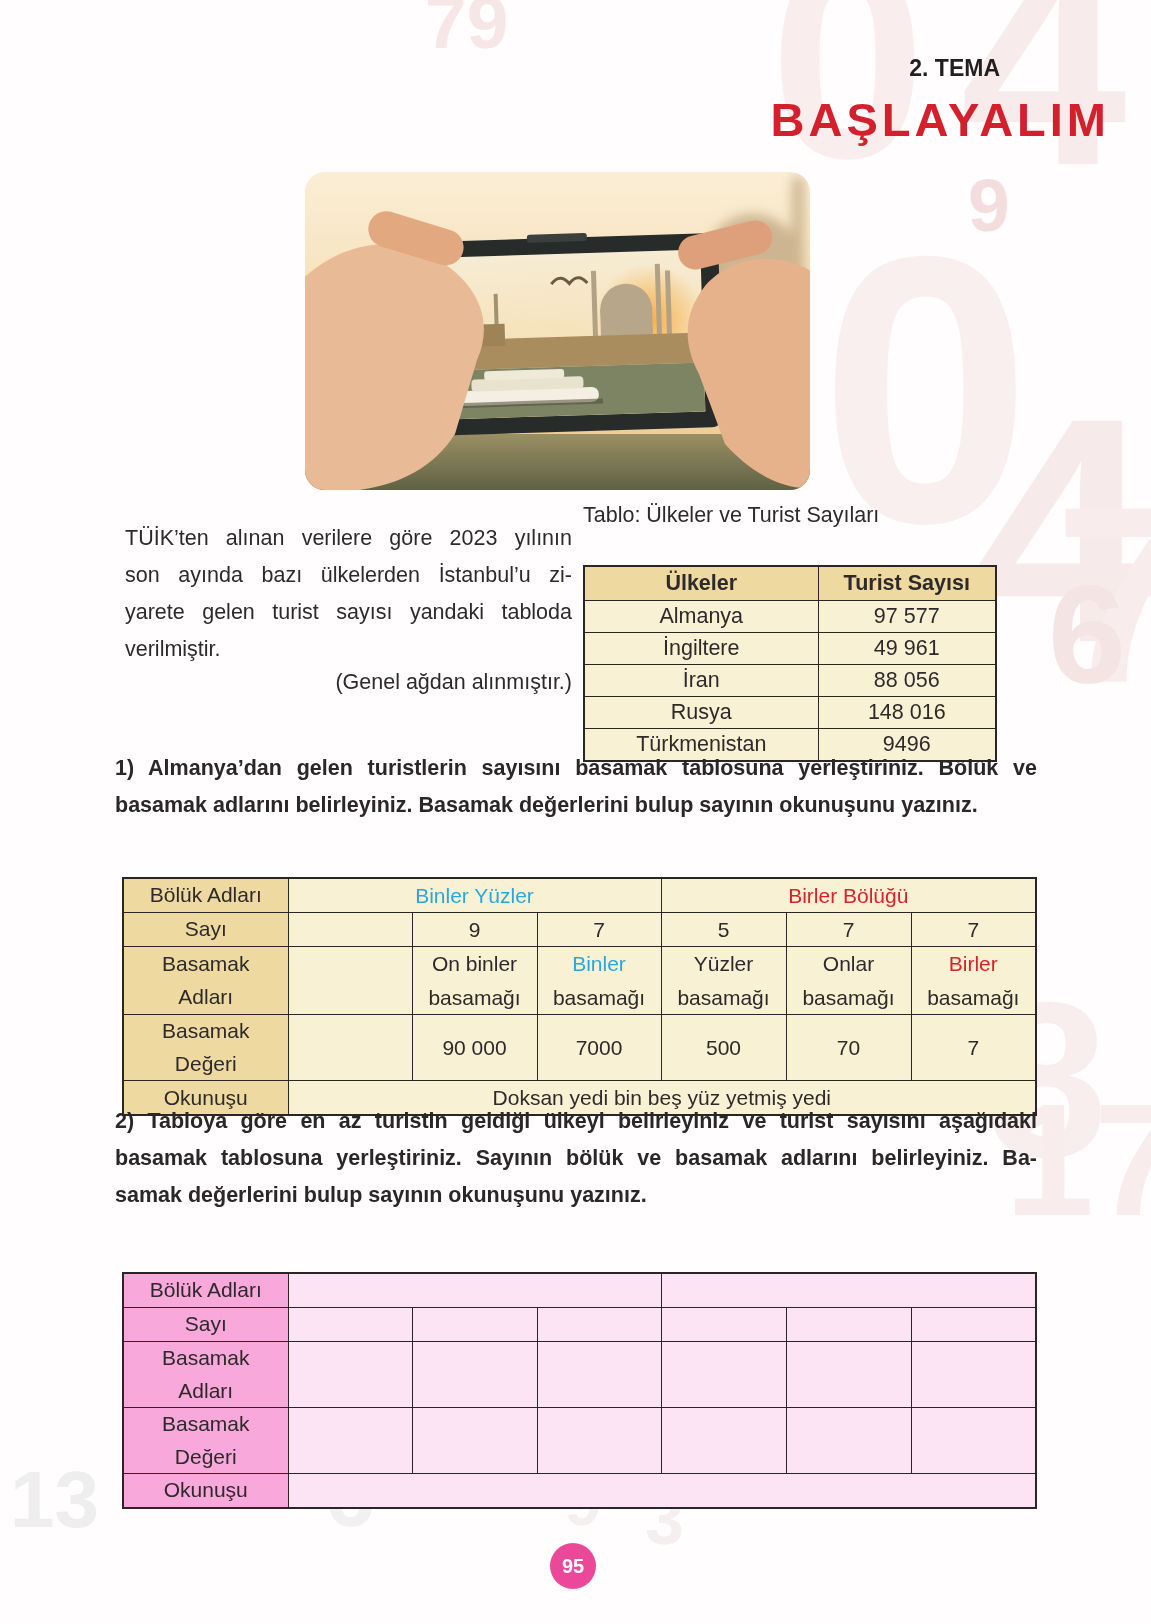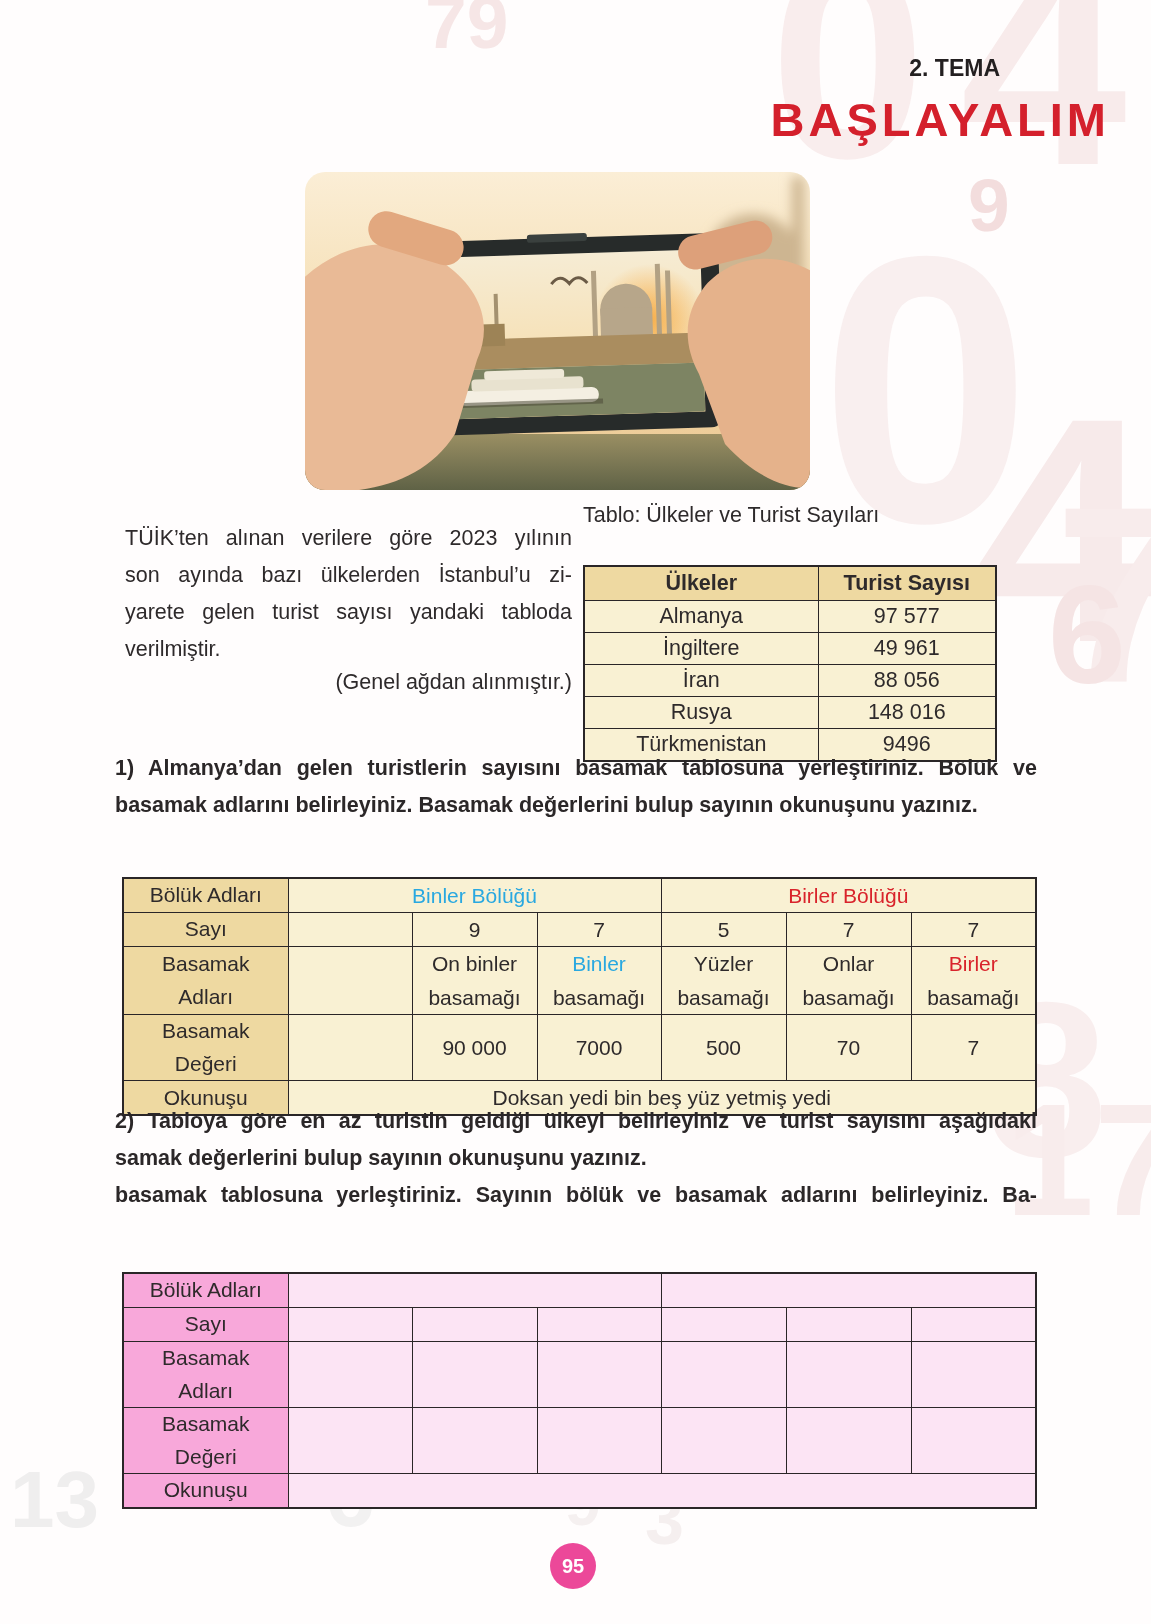--- a/index.html
+++ b/index.html
@@ -209,21 +209,21 @@
       <col style="width:124px">
       <col style="width:125px">
       <col style="width:124px">
     <col style="width:125px">
       <col style="width:125px">
       <col style="width:125px">
   </colgroup>
   <tbody>
       <tr class="row-s">
     <td class="lbl">Bölük Adları</td>
-    <td colspan="3" class="blue">Binler Bölüğü</td>
+    <td colspan="3" class="blue">Binler Yüzler</td>
     <td colspan="3" class="red">Birler Bölüğü</td>
   </tr>
   <tr class="row-s">
     <td class="lbl">Sayı</td>
     <td></td>
     <td>9</td>
     <td>7</td>
     <td>5</td>
     <td>7</td>
     <td>7</td>
@@ -265,22 +265,22 @@
   </tr>
   <tr class="row-s">
     <td class="lbl">Okunuşu</td>
     <td colspan="6">Doksan yedi bin beş yüz yetmiş yedi</td>
   </tr>
 </tbody>
   </table>
 
 <div class="question q2">
   <div class="pline">2) Tabloya göre en az turistin geldiği ülkeyi belirleyiniz ve turist sayısını aşağıdaki</div>
+  <div class="pline">basamak tablosuna yerleştiriniz. Sayının bölük ve basamak adlarını belirleyiniz. Ba-</div>
   <div class="pline last">samak değerlerini bulup sayının okunuşunu yazınız.</div>
-  <div class="pline">basamak tablosuna yerleştiriniz. Sayının bölük ve basamak adlarını belirleyiniz. Ba-</div>
 </div>
 
 <table class="ptable pt2">
   <colgroup>
     <col style="width:165px">
       <col style="width:124px">
       <col style="width:125px">
       <col style="width:124px">
     <col style="width:125px">
       <col style="width:125px">

